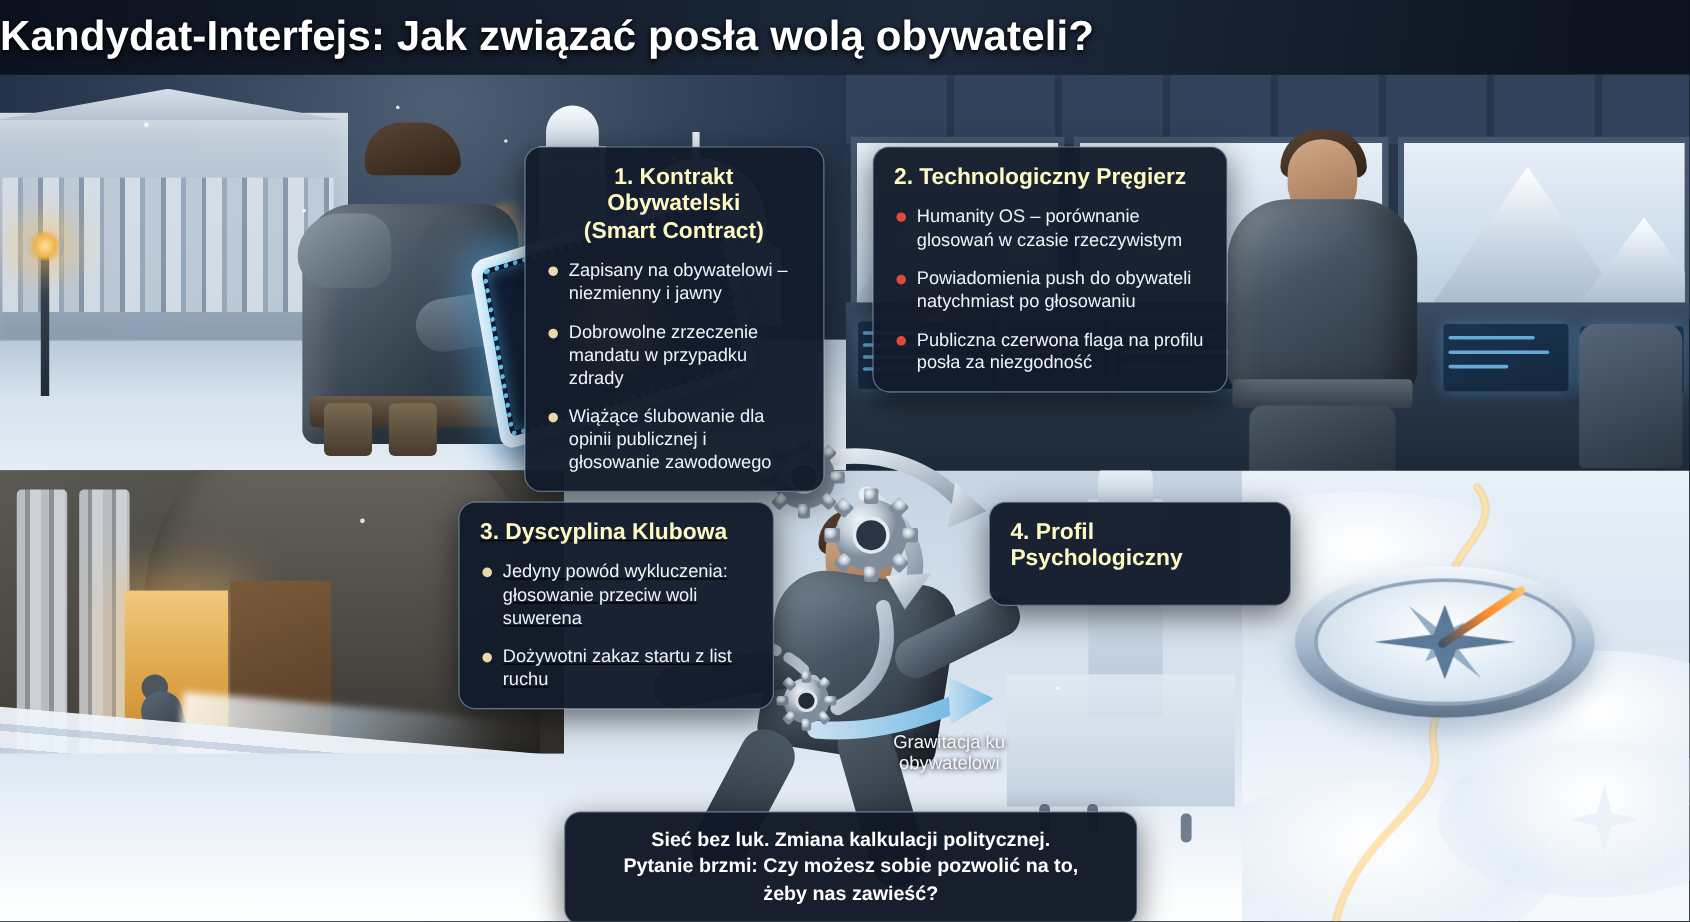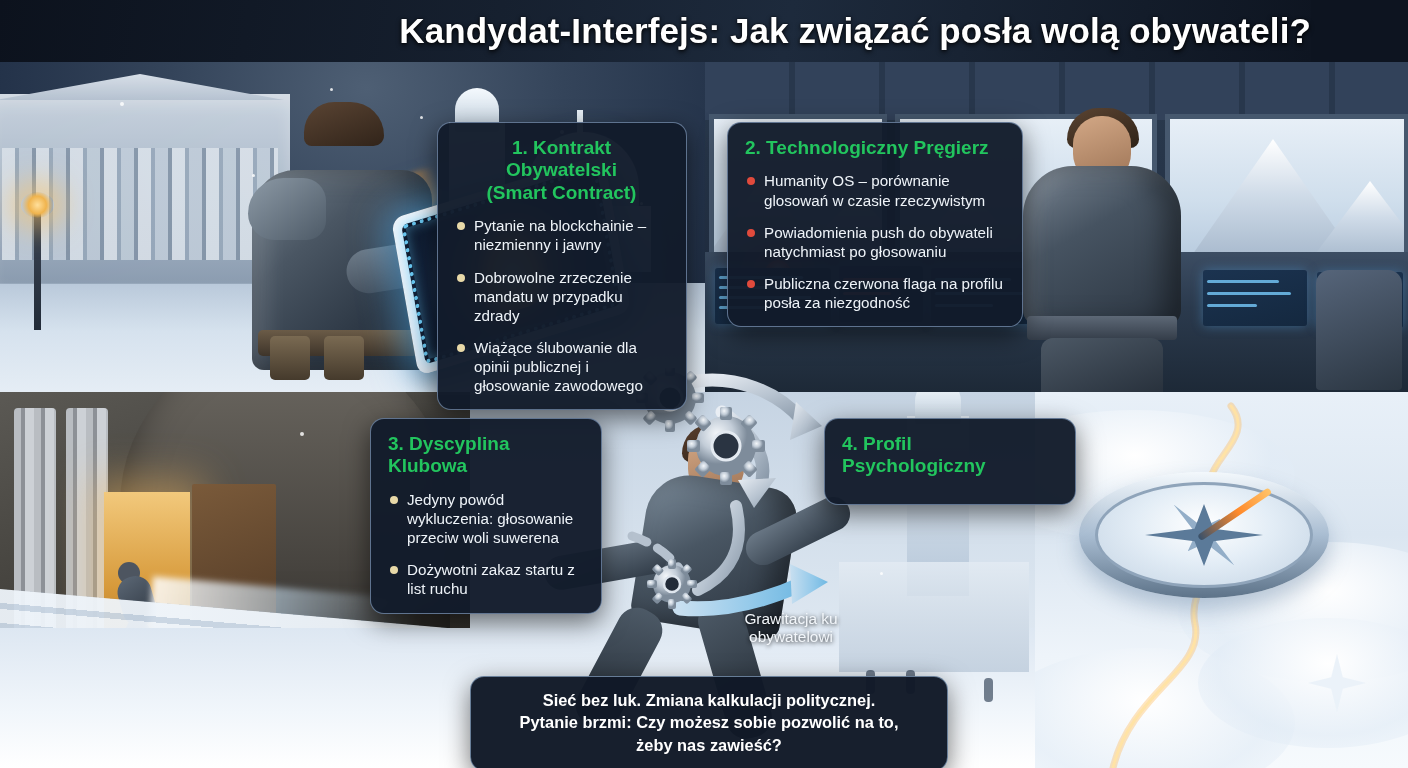--- a/index.html
+++ b/index.html
@@ -20,21 +20,21 @@
     overflow: hidden;
     background: #0d1420;
   }
 
   
   .title-bar {
     position: absolute;
     left: 0; top: 0;
     width: 1311px; height: 62px;
     background: linear-gradient(100deg,#0c121d 0%,#16202f 38%,#1d2a3c 60%,#0e1521 100%);
-    display: flex; align-items: center; justify-content: flex-end;
+    display: flex; align-items: center; justify-content: flex-start;
     z-index: 40;
   }
   .title-bar .title-text {
     font-size: 35px;
     font-weight: bold;
     color: #ffffff;
     letter-spacing: .1px;
     white-space: nowrap;
     text-shadow: 0 2px 5px rgba(0,0,0,.85), 0 0 2px rgba(0,0,0,.9);
   }
@@ -442,21 +442,21 @@
   .card {
     position:absolute;
     background: rgba(18,27,42,.965);
     border: 1.6px solid rgba(150,180,215,.58);
     border-radius: 14px;
     box-shadow: 0 8px 26px rgba(0,0,0,.55);
     z-index: 30;
     padding: 14px 18px 14px 17px;
   }
   .card-title {
-    color:#22c55e;
+    color:#fef9c3;
     font-weight:bold;
     font-size:19px;
     line-height:1.18;
     margin-bottom:12px;
   }
   .card-title.center { text-align:center; }
   .bullets { list-style:none; }
   .bullets li {
     position:relative;
     color:#eef3f8;
@@ -468,21 +468,21 @@
   .bullets li:last-child { margin-bottom:0; }
   .bullets li::before {
     content:"";
     position:absolute; left:2px; top:6px;
     width:8px; height:8px; border-radius:50%;
     background: var(--bullet, #e8d9a8);
   }
 
   #card1 { left:437px; top:122px; width:250px; }
   #card2 { left:727px; top:122px; width:296px; }
-  #card3 { left:370px; top:418px; width:232px; }
+  #card3 { left:382px; top:418px; width:263px;text-decoration:underline; }
   #card4 { left:824px; top:418px; width:252px; }
 
   #conclusion {
     position:absolute;
     left:470px; top:676px; width:478px;
     padding: 12px 20px 14px;
     background: rgba(16,25,39,.972);
     border: 1.6px solid rgba(155,185,220,.62);
     border-radius: 14px;
     box-shadow: 0 8px 26px rgba(0,0,0,.55);
@@ -770,21 +770,21 @@
     <div class="conn-label" id="label-citizen">Grawitacja ku
 obywatelowi</div>
   </div>
 
   <div class="card" id="card1">
     <div class="card-title center">
       <div>1. Kontrakt Obywatelski</div>
       <div>(Smart Contract)</div>
     </div>
     <ul class="bullets" style="--bullet:#e8d9a8">
-      <li>Pytanie na blockchainie – niezmienny i jawny</li>
+      <li>Zapisany na obywatelowi – niezmienny i jawny</li>
       <li>Dobrowolne zrzeczenie mandatu w przypadku zdrady</li>
       <li>Wiążące ślubowanie dla opinii publicznej i głosowanie zawodowego</li>
     </ul>
   </div>
 
   <div class="card" id="card2">
     <div class="card-title">2. Technologiczny Pręgierz</div>
     <ul class="bullets" style="--bullet:#e04a3c">
       <li>Humanity OS – porównanie glosowań w czasie rzeczywistym</li>
       <li>Powiadomienia push do obywateli natychmiast po głosowaniu</li>

